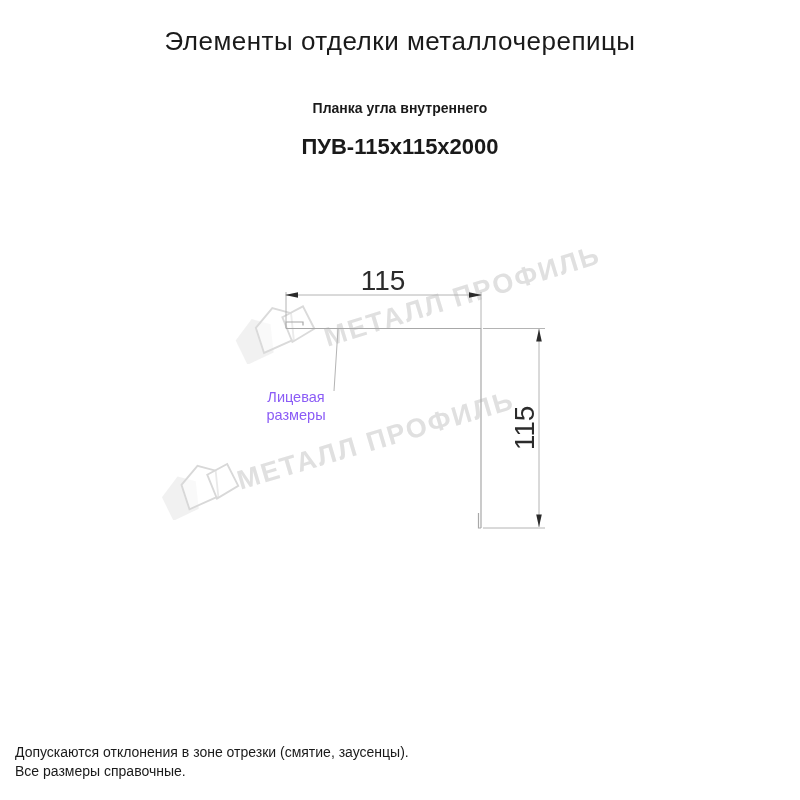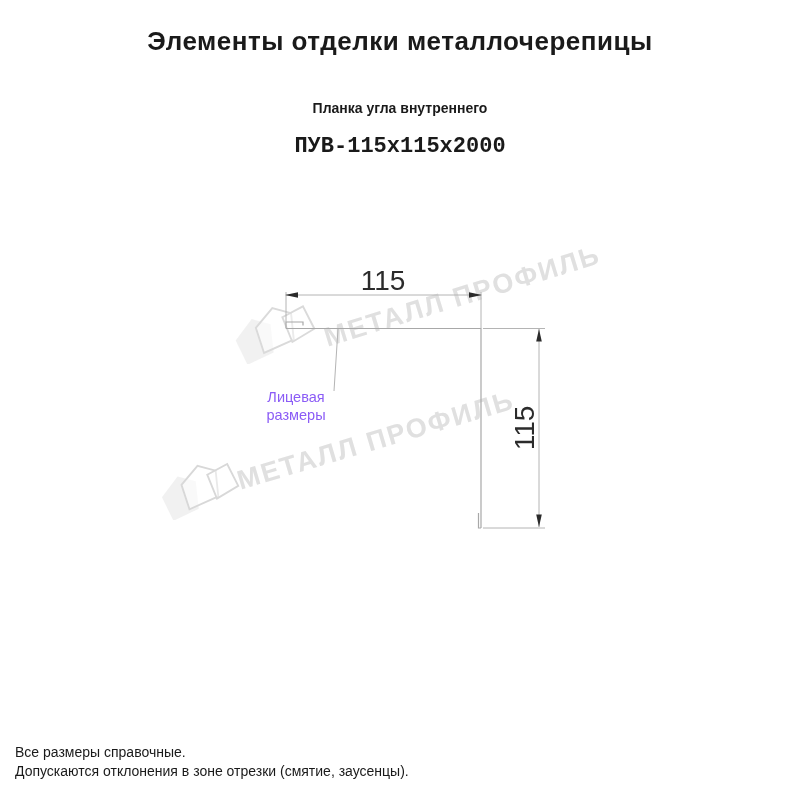--- a/index.html
+++ b/index.html
@@ -7,30 +7,30 @@
     width:800px;height:800px;position:relative;overflow:hidden;
     background:#ffffff;
     font-family:"Liberation Sans", sans-serif;
     -webkit-font-smoothing:antialiased;
   }
   .abs{position:absolute;}
 
   .page-title{
     left:0; right:0; top:26px;
     text-align:center;
-    font-size:26px; font-weight:bold; color:#1a1a1a;
+    font-size:26px; font-weight:normal; color:#1a1a1a;
     letter-spacing:0.5px;
   }
   .subtitle{
     left:0; right:0;
     text-align:center;
     font-weight:bold; color:#1a1a1a;
   }
   .subtitle-name{ top:100px; font-size:14px; }
-  .subtitle-code{ top:134px; font-size:22px;font-family:Liberation Mono, monospace; }
+  .subtitle-code{ top:134px; font-size:22px; }
 
   
   .wm-text{
     position:absolute;
     font-weight:bold;
     font-size:27px;
     letter-spacing:2px;
     color:#e0e0e0;
     white-space:nowrap;
     transform-origin:left center;
@@ -120,15 +120,15 @@
 <div class="face-label abs">
   <div>Лицевая</div>
   <div>размеры</div>
 </div>
 
 <div class="page-title abs">Элементы отделки металлочерепицы</div>
 <div class="subtitle subtitle-name abs">Планка угла внутреннего</div>
 <div class="subtitle subtitle-code abs">ПУВ-115х115х2000</div>
 
 <div class="footnotes abs">
+  <div>Допускаются отклонения в зоне отрезки (смятие, заусенцы).</div>
   <div>Все размеры справочные.</div>
-  <div>Допускаются отклонения в зоне отрезки (смятие, заусенцы).</div>
 </div>
 
 </body></html>

